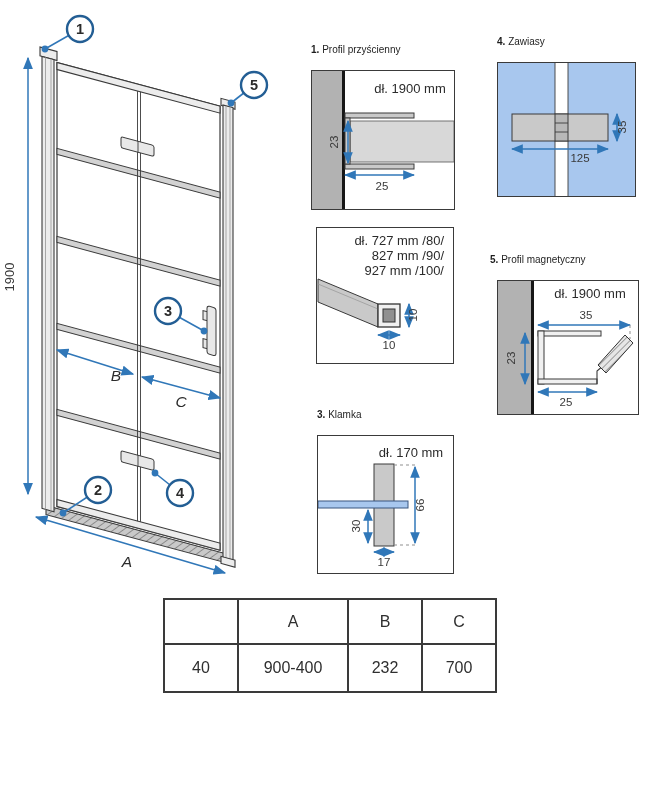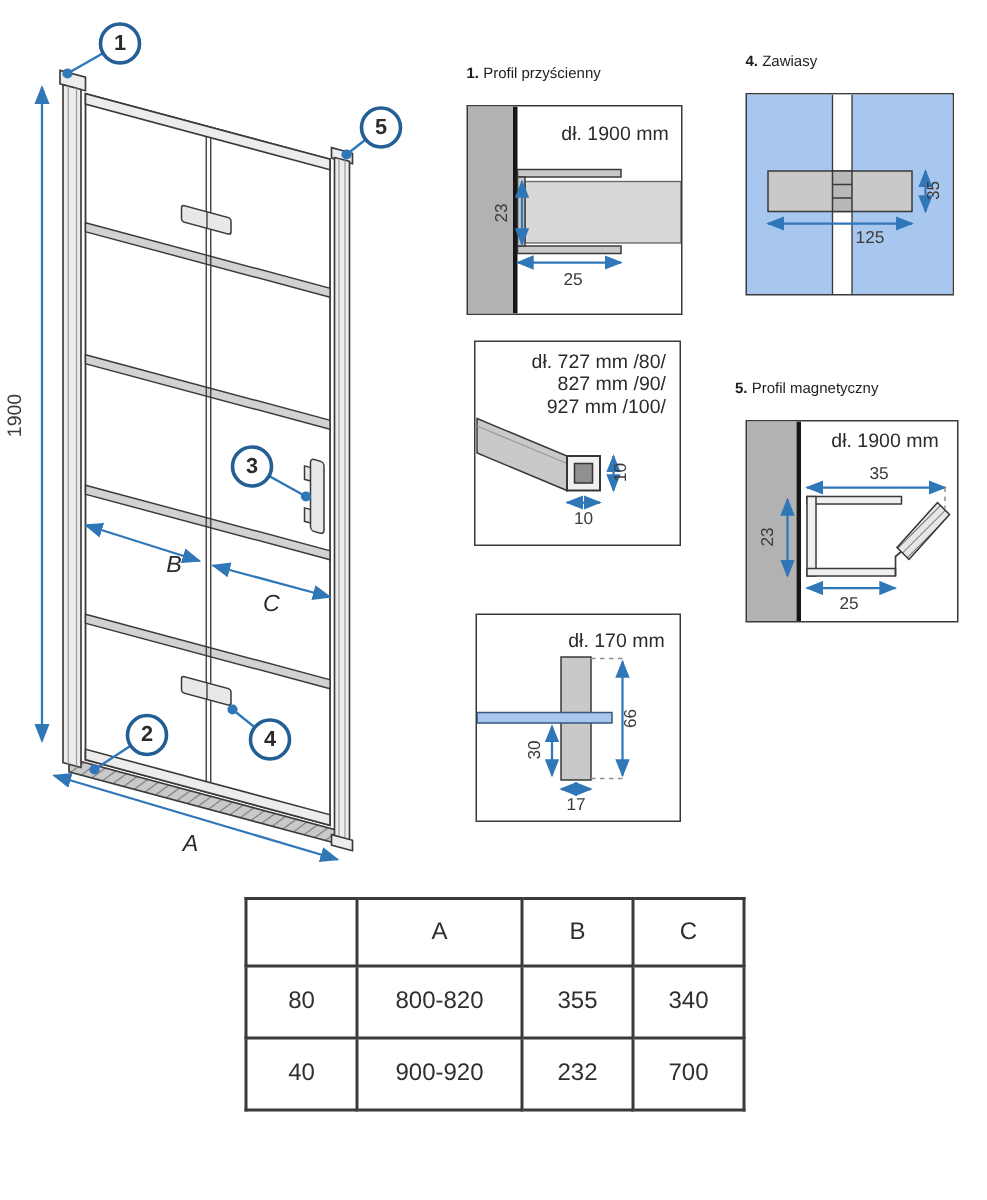--- a/index.html
+++ b/index.html
@@ -244,20 +244,21 @@
         <polygon points="100,84 127,54 135,62 108,92" fill="url(#hatchB)" stroke="#333" stroke-width="1"></polygon>
       </g>
       <line class="dl" x1="27" y1="52" x2="27" y2="103" marker-start="url(#m4)" marker-end="url(#m4)"></line>
       <text class="dim-s" transform="rotate(-90 17 77)" x="17" y="77" text-anchor="middle">23</text>
       <line class="dl" x1="40" y1="111" x2="99" y2="111" marker-start="url(#m4)" marker-end="url(#m4)"></line>
       <text class="dim-s" x="68" y="125" text-anchor="middle">25</text>
     </svg>
   </div>
 
   <div class="panel" style="left:317px;top:409px;">
+    <div class="ph"><span class="pn">3.</span> <span>Klamka</span></div>
     <svg width="135" height="137" viewBox="0 0 135 137">
       <defs>
           <marker id="m5" viewBox="0 0 10 8" refX="9" refY="4" markerWidth="8" markerHeight="6.5" orient="auto-start-reverse">
             <path d="M0,0L10,4L0,8Z" class="mk"></path>
           </marker>
         </defs>
       <text class="len-t" x="93" y="21" text-anchor="middle">dł. 170 mm</text>
       <rect x="56" y="28" width="20" height="82" class="steel"></rect>
       <rect x="0" y="65" width="90" height="7" class="glbar"></rect>
       <line class="dash" x1="76" y1="29" x2="99" y2="29"></line>
@@ -273,27 +274,21 @@
 
   <table id="sizes">
     <tbody>
       <tr class="hd">
         <th class="c0"></th>
         <th class="c1">A</th>
         <th class="c2">B</th>
         <th class="c3">C</th>
       </tr>
       <tr>
-        <td>80</td>
-        <td>800-820</td>
-        <td>355</td>
-        <td>340</td>
-      </tr>
-      <tr>
         <td>40</td>
-        <td>900-920</td>
+        <td>900-400</td>
         <td>232</td>
         <td>700</td>
       </tr>
     </tbody>
   </table>
 
 </div>
 
 </body></html>

